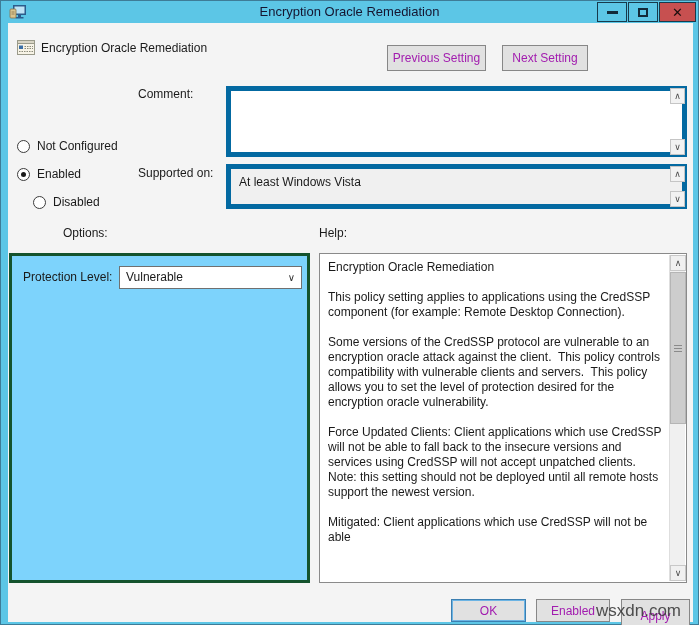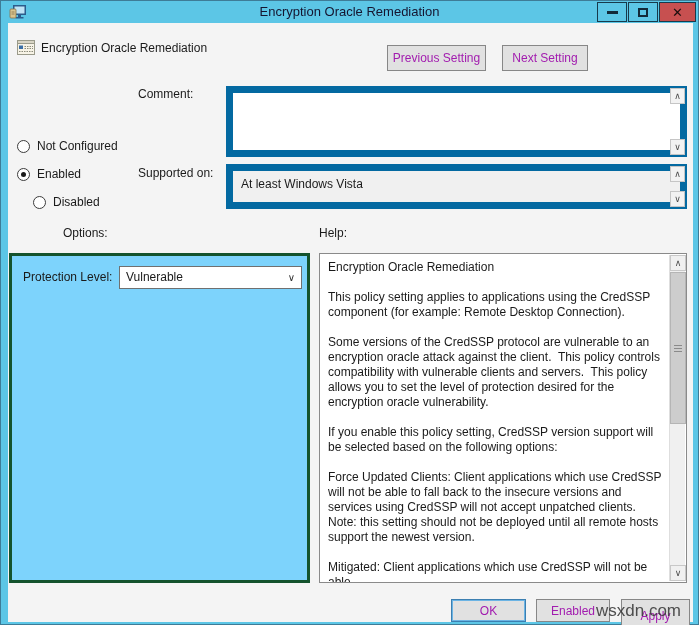--- a/index.html
+++ b/index.html
@@ -39,21 +39,21 @@
   .radio-row { position:absolute; left:9px; height:16px; display:flex;
                align-items:center; gap:7px; cursor:default;margin-top:48px; }
   .radio-circle { width:13px; height:13px; border:1px solid #3c3c3c; border-radius:50%;
                   background:#fff; position:relative; flex:0 0 auto; }
   .radio-circle.checked::after { content:""; position:absolute; left:3px; top:3px;
                   width:5px; height:5px; border-radius:50%; background:#1a1a1a; }
   .radio-label { font-size:12px; color:#1a1a1a; }
 
   .field-label { position:absolute; font-size:12px; color:#1a1a1a; }
 
-  .textbox { position:absolute; background:#fff; border:7px solid #0369a1; }
+  .textbox { position:absolute; background:#fff; border:5px solid #0369a1; }
   .comment-box { left:218px; top:63px; width:461px; height:71px; }
   .supported-box { left:218px; top:141px; width:461px; height:45px; background:#f0f0f0; }
   .supported-text { position:absolute; left:8px; top:6px; font-size:12px; color:#1a1a1a; }
 
   
   .vscroll { position:absolute; right:0; top:0; bottom:0; width:17px; }
   .sc-arrow { position:absolute; right:1px; width:15px; height:16px; background:#f2f2f2;
               border:1px solid #c5c5c5; color:#4a4a4a; font-size:9px; line-height:14px;
               text-align:center; cursor:default; }
   .sc-up { top:1px; }
@@ -176,21 +176,20 @@
         <span class="pl-chevron">∨</span>
       </div>
     </div>
 
     <div class="section-label" style="left:311px; top:203px;">Help:</div>
     <div class="help-panel">
       <div class="help-text">
         <p>Encryption Oracle Remediation</p>
         <p>This policy setting applies to applications using the CredSSP component (for example: Remote Desktop Connection).</p>
         <p>Some versions of the CredSSP protocol are vulnerable to an encryption oracle attack against the client.  This policy controls compatibility with vulnerable clients and servers.  This policy allows you to set the level of protection desired for the encryption oracle vulnerability.</p>
-        <p>If you enable this policy setting, CredSSP version support will be selected based on the following options:</p>
         <p>Force Updated Clients: Client applications which use CredSSP will not be able to fall back to the insecure versions and services using CredSSP will not accept unpatched clients. Note: this setting should not be deployed until all remote hosts support the newest version.</p>
         <p>Mitigated: Client applications which use CredSSP will not be able</p>
       </div>
       <div class="help-scroll">
         <div class="hs-arrow hs-up">∧</div>
         <div class="hs-thumb">
           <div class="grip"></div>
         </div>
         <div class="hs-arrow hs-down">∨</div>
       </div>

